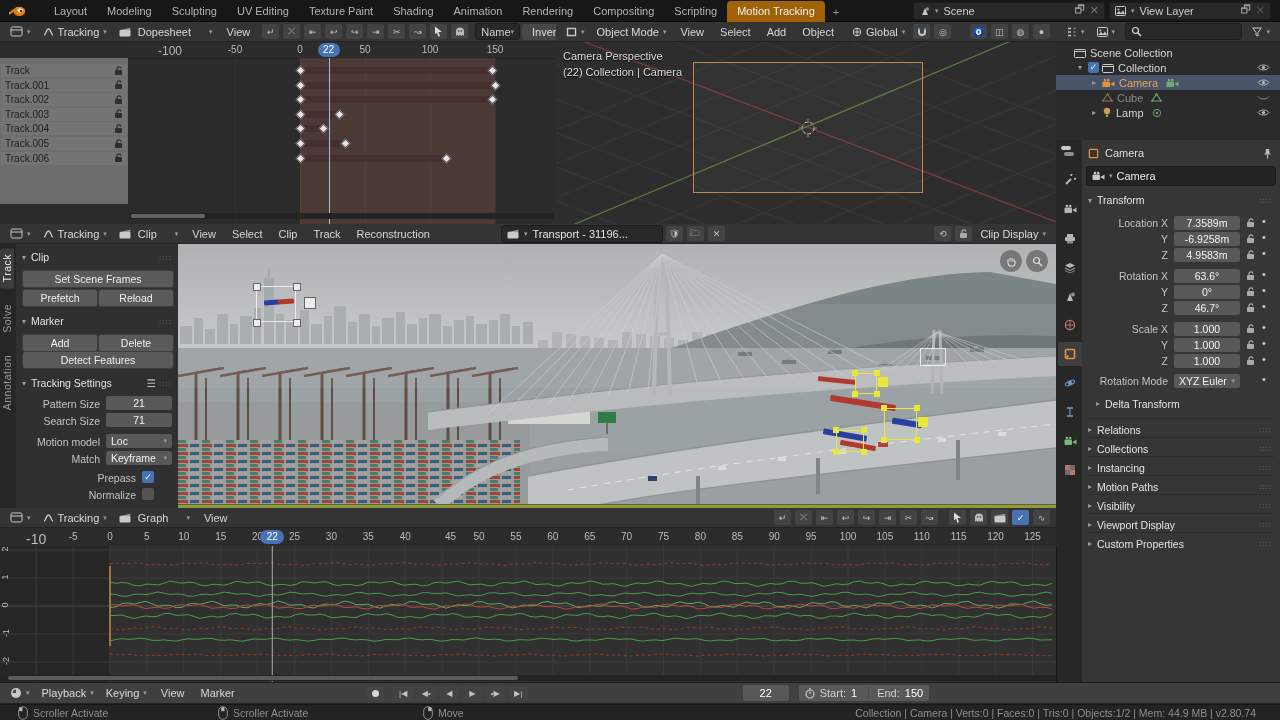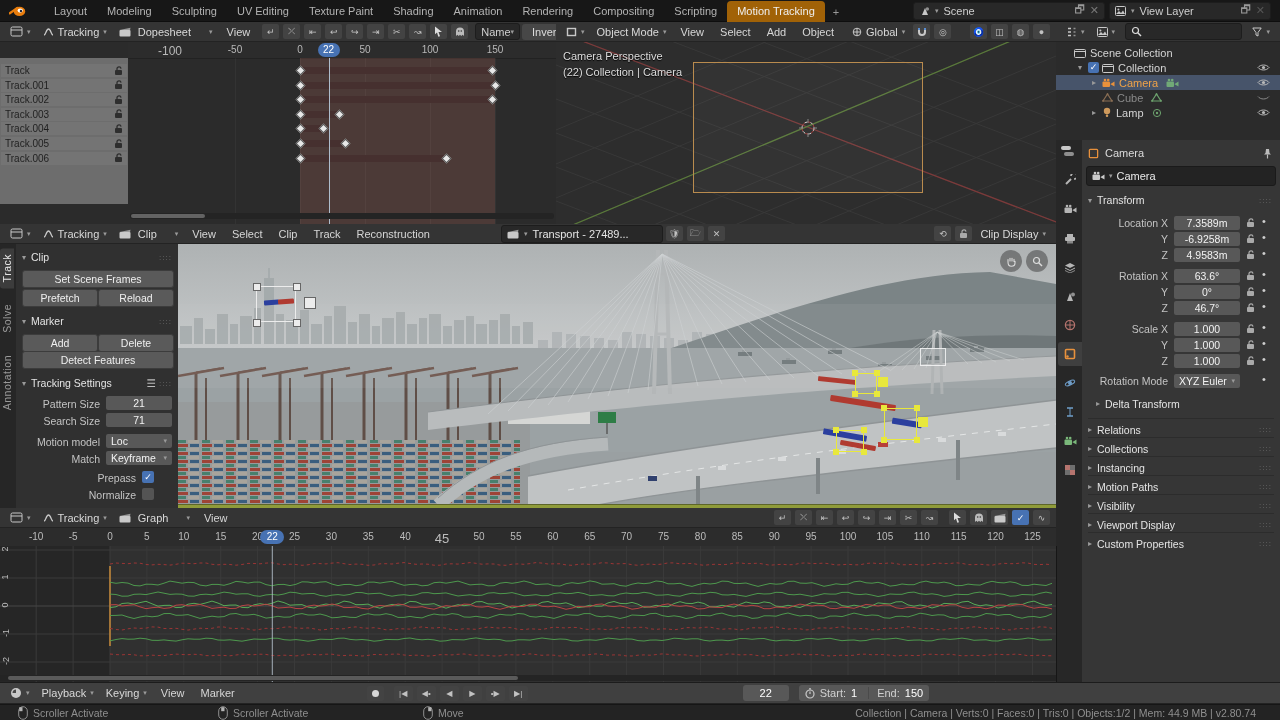--- a/index.html
+++ b/index.html
@@ -737,21 +737,21 @@
       <span class="mi">Clip</span>
       <span class="mi">Track</span>
       <span class="mi">Reconstruction</span>
       <span style="width: 60px;"></span>
       <span class="field" style="width: 150px; height: 16px; gap: 5px;">
         <svg width="12" height="10" viewBox="0 0 12 10">
           <rect x="0.5" y="3" width="11" height="6.5" rx="1" fill="#c9c9c9"></rect>
           <path d="M0.5 3L11.5 0.8l-0.4 2.2z" fill="#9a9a9a"></path>
         </svg>
         <span class="car">▾</span>
-        <span style="flex: 1 1 0%; color: rgb(228, 228, 228); overflow: hidden; white-space: nowrap;">Transport - 27489...</span>
+        <span style="flex: 1 1 0%; color: rgb(228, 228, 228); overflow: hidden; white-space: nowrap;">Transport - 31196...</span>
       </span>
       <span class="icbtn">🛡</span>
       <span class="icbtn">🗁</span>
       <span class="icbtn">✕</span>
       <span style="flex: 1 1 0%;"></span>
       <span class="icbtn">⟲</span>
       <span class="icbtn">
         <svg width="9" height="10" viewBox="0 0 9 10">
           <path d="M3 4V3a2 2 0 0 1 4-.4" fill="none" stroke="#aaa" stroke-width="1.2"></path>
           <rect x="1" y="4" width="7" height="5" rx="1" fill="#aaa"></rect>
@@ -1092,32 +1092,32 @@
       <span class="icbtn">
         <svg width="12" height="10" viewBox="0 0 12 10">
           <rect x="0.5" y="3" width="11" height="6.5" rx="1" fill="#c9c9c9"></rect>
           <path d="M0.5 3L11.5 0.8l-0.4 2.2z" fill="#9a9a9a"></path>
         </svg>
       </span>
       <span class="icbtn" style="background: rgb(71, 114, 179); color: rgb(255, 255, 255);">✓</span>
       <span class="icbtn">∿</span>
     </div>
   <div id="gr-ruler" class="abs" style="left:0;top:528px;width:1056px;height:18px;background:#2c2c2c;border-bottom:1px solid #222;overflow:hidden">
-      <span style="position: absolute; top: 3px; left: 22.2px; width: 28px; text-align: center; font-size: 10px; color: rgb(188, 188, 188);">-10</span>
+      <span style="position: absolute; top: 3px; left: 22.2px; width: 28px; text-align: center; font-size: 14px; color: rgb(188, 188, 188);">-10</span>
       <span style="position: absolute; top: 3px; left: 59.1px; width: 28px; text-align: center; font-size: 10px; color: rgb(188, 188, 188);">-5</span>
       <span style="position: absolute; top: 3px; left: 96px; width: 28px; text-align: center; font-size: 10px; color: rgb(188, 188, 188);">0</span>
       <span style="position: absolute; top: 3px; left: 132.9px; width: 28px; text-align: center; font-size: 10px; color: rgb(188, 188, 188);">5</span>
       <span style="position: absolute; top: 3px; left: 169.8px; width: 28px; text-align: center; font-size: 10px; color: rgb(188, 188, 188);">10</span>
       <span style="position: absolute; top: 3px; left: 206.7px; width: 28px; text-align: center; font-size: 10px; color: rgb(188, 188, 188);">15</span>
       <span style="position: absolute; top: 3px; left: 243.6px; width: 28px; text-align: center; font-size: 10px; color: rgb(188, 188, 188);">20</span>
       <span style="position: absolute; top: 3px; left: 280.5px; width: 28px; text-align: center; font-size: 10px; color: rgb(188, 188, 188);">25</span>
       <span style="position: absolute; top: 3px; left: 317.4px; width: 28px; text-align: center; font-size: 10px; color: rgb(188, 188, 188);">30</span>
       <span style="position: absolute; top: 3px; left: 354.3px; width: 28px; text-align: center; font-size: 10px; color: rgb(188, 188, 188);">35</span>
       <span style="position: absolute; top: 3px; left: 391.2px; width: 28px; text-align: center; font-size: 10px; color: rgb(188, 188, 188);">40</span>
-      <span style="position: absolute; top: 3px; left: 428.1px; width: 28px; text-align: center; font-size: 13px; color: rgb(188, 188, 188);">45</span>
+      <span style="position: absolute; top: 3px; left: 428.1px; width: 28px; text-align: right; font-size: 10px; color: rgb(188, 188, 188);">45</span>
       <span style="position: absolute; top: 3px; left: 465px; width: 28px; text-align: center; font-size: 10px; color: rgb(188, 188, 188);">50</span>
       <span style="position: absolute; top: 3px; left: 501.9px; width: 28px; text-align: center; font-size: 10px; color: rgb(188, 188, 188);">55</span>
       <span style="position: absolute; top: 3px; left: 538.8px; width: 28px; text-align: center; font-size: 10px; color: rgb(188, 188, 188);">60</span>
       <span style="position: absolute; top: 3px; left: 575.7px; width: 28px; text-align: center; font-size: 10px; color: rgb(188, 188, 188);">65</span>
       <span style="position: absolute; top: 3px; left: 612.6px; width: 28px; text-align: center; font-size: 10px; color: rgb(188, 188, 188);">70</span>
       <span style="position: absolute; top: 3px; left: 649.5px; width: 28px; text-align: center; font-size: 10px; color: rgb(188, 188, 188);">75</span>
       <span style="position: absolute; top: 3px; left: 686.4px; width: 28px; text-align: center; font-size: 10px; color: rgb(188, 188, 188);">80</span>
       <span style="position: absolute; top: 3px; left: 723.3px; width: 28px; text-align: center; font-size: 10px; color: rgb(188, 188, 188);">85</span>
       <span style="position: absolute; top: 3px; left: 760.2px; width: 28px; text-align: center; font-size: 10px; color: rgb(188, 188, 188);">90</span>
       <span style="position: absolute; top: 3px; left: 797.1px; width: 28px; text-align: center; font-size: 10px; color: rgb(188, 188, 188);">95</span>

